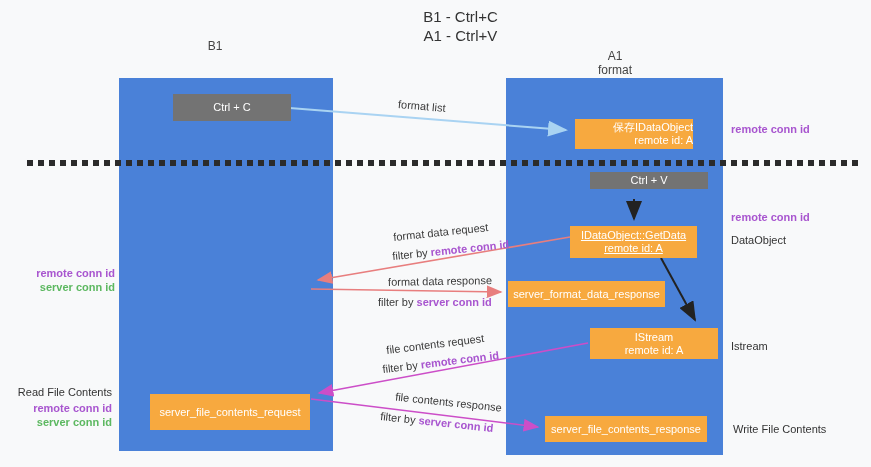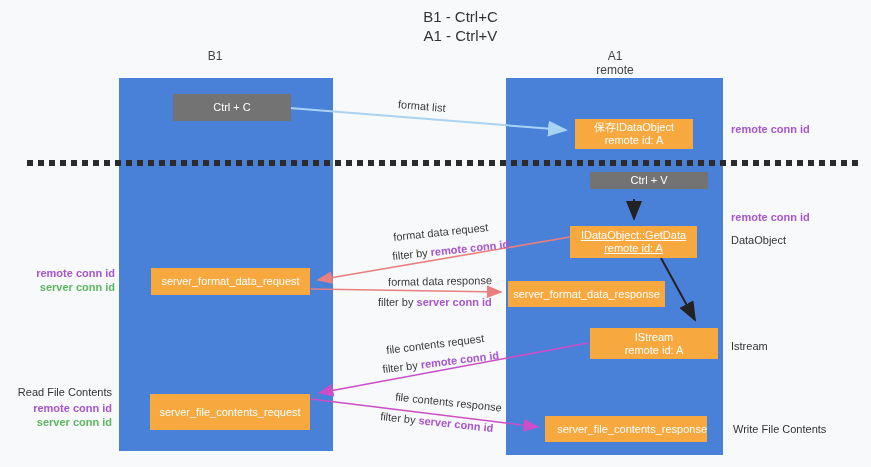--- a/index.html
+++ b/index.html
@@ -85,26 +85,26 @@
 </head>
 <body>
 
 <div class="canvas">
 
   <div class="title">
     <div>B1 - Ctrl+C</div>
     <div>A1 - Ctrl+V</div>
   </div>
 
-  <div class="lane-header" style="left:145px; top:49px;">
+  <div class="lane-header" style="left:145px; top:39px;">
     <div>B1</div>
   </div>
   <div class="lane-header" style="left:545px; top:49px;">
     <div>A1</div>
-    <div>remote</div>
+    <div>format</div>
   </div>
 
   <div class="lane" style="left:119px; top:78px; width:214px; height:373px;"></div>
   <div class="lane" style="left:506px; top:78px; width:217px; height:377px;"></div>
 
   <div class="dashes"></div>
 
   <svg class="arrows" width="871" height="467">
     <defs>
       <marker id="m-blue" markerWidth="10" markerHeight="8" refX="9" refY="4" orient="auto">
@@ -126,52 +126,49 @@
     <line x1="570" y1="237" x2="318" y2="280" stroke="#e87e7e" stroke-width="1.6" marker-end="url(#m-salmon)"></line>
     <line x1="311" y1="289" x2="501" y2="292" stroke="#e87e7e" stroke-width="1.6" marker-end="url(#m-salmon)"></line>
     <line x1="588" y1="343" x2="319" y2="393" stroke="#cc4ec8" stroke-width="1.6" marker-end="url(#m-magenta)"></line>
     <line x1="311" y1="399" x2="538" y2="427" stroke="#cc4ec8" stroke-width="1.6" marker-end="url(#m-magenta)"></line>
   </svg>
 
   <div class="node green" style="left:158px; top:94px; width:118px; height:27px;">
     <div>Ctrl + C</div>
   </div>
 
-  <div class="node orange" style="left:575px; top:119px; width:118px; height:30px;">
+  <div class="node orange" style="left:575px; top:119px; width:118px; height:30px;align-items:flex-end;">
     <div>保存IDataObject</div>
     <div>remote id: A</div>
   </div>
 
   <div class="node green" style="left:575px; top:172px; width:118px; height:17px;">
     <div>Ctrl + V</div>
   </div>
 
   <div class="node orange" style="left:570px; top:226px; width:127px; height:32px;text-decoration:underline;">
     <div>IDataObject::GetData</div>
     <div>remote id: A</div>
   </div>
 
-  <div class="node orange" style="left:151px; top:268px; width:159px; height:27px;">
-    <div>server_format_data_request</div>
-  </div>
 
   <div class="node orange" style="left:508px; top:281px; width:157px; height:26px;">
     <div>server_format_data_response</div>
   </div>
 
   <div class="node orange" style="left:590px; top:328px; width:128px; height:31px;">
     <div>IStream</div>
     <div>remote id: A</div>
   </div>
 
   <div class="node orange" style="left:150px; top:394px; width:160px; height:36px;">
     <div>server_file_contents_request</div>
   </div>
 
-  <div class="node orange" style="left:545px; top:416px; width:162px; height:26px;align-items:flex-end;">
+  <div class="node orange" style="left:545px; top:416px; width:162px; height:26px;">
     <div>server_file_contents_response</div>
   </div>
 
   <div class="flow-label" style="left:398px; top:100px; transform:rotate(5deg);">format list</div>
 
   <div class="flow-label" style="left:393px; top:226px; transform:rotate(-6deg);">format data request</div>
   <div class="flow-label" style="left:392px; top:244px; transform:rotate(-6deg);">
     <span>filter by </span><span class="hl-purple">remote conn id</span>
   </div>
 

